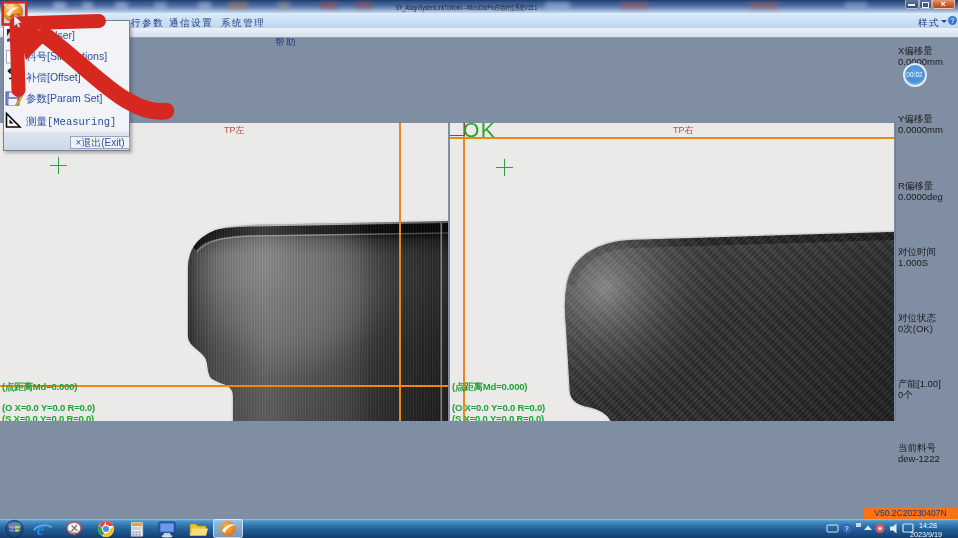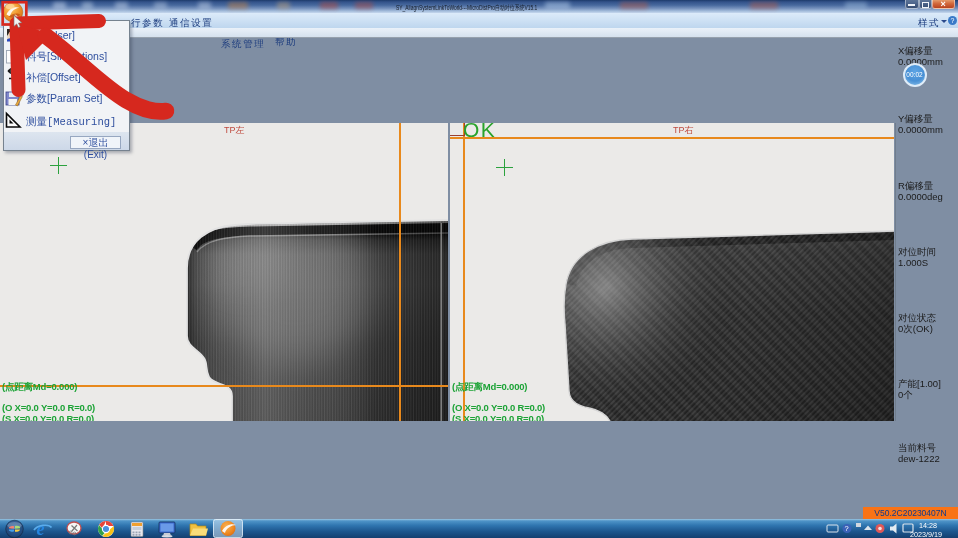--- a/index.html
+++ b/index.html
@@ -61,21 +61,21 @@
 <div class="capbtn" style="left:905px;width:14px;background:linear-gradient(rgba(120,140,170,.7),rgba(40,60,95,.8));"></div>
 <div class="capbtn" style="left:919px;width:13px;background:linear-gradient(rgba(120,140,170,.7),rgba(40,60,95,.8));"></div>
 <div class="capbtn" style="left:932px;width:23px;background:linear-gradient(#e49a6a 0%,#d2683c 45%,#b8431f 100%);"></div>
 <div style="position:absolute;left:908px;top:4px;width:7px;height:2px;background:#f0f4fa;"></div>
 <div style="position:absolute;left:922px;top:2px;width:5px;height:4px;border:1px solid #f0f4fa;"></div>
 <div style="position:absolute;left:940.5px;top:-1.5px;color:#fff;font-size:9px;font-weight:bold;">×</div>
 
 <div id="menubar"></div>
 <div class="mi" style="left:131px;">行参数</div>
 <div class="mi" style="left:169px;text-align:center;">通信设置</div>
-<div class="mi" style="left:221px;margin-top:21px;">系统管理</div>
+<div class="mi" style="left:221px;">系统管理</div>
 <div class="mi" style="left:275px;margin-top:19px;">帮助</div>
 <div class="mi" style="left:918px;">样式</div>
 <div style="position:absolute;left:941px;top:20px;width:0;height:0;border:3px solid transparent;border-top:3.5px solid #2a4a8c;"></div>
 <div style="position:absolute;left:948px;top:16px;width:9px;height:9px;border-radius:50%;background:#3a7ac8;color:#fff;font-size:7px;text-align:center;line-height:9px;">?</div>
 
 <div id="toolbar"></div>
 
 <div id="camL">
 <svg width="448" height="298" xmlns="http://www.w3.org/2000/svg">
 <defs>
@@ -283,21 +283,21 @@
 <text x="910" y="17.5" font-size="7.2" fill="#fff">2023/9/19</text>
 </svg>
 
 <div id="dropdown"></div>
 <div id="dfoot"></div>
 <div class="dtext" style="top:29px;">用户[User]</div>
 <div class="dtext" style="top:50px;">料号[Simulations]</div>
 <div class="dtext" style="top:71px;">补偿[Offset]</div>
 <div class="dtext" style="top:92px;">参数[Param Set]</div>
 <div class="dtext" style="top:115px;font-family:Liberation Mono, monospace;">测量[Measuring]</div>
-<div style="position:absolute;left:70px;top:135.5px;width:51px;height:13.5px;border:1px solid #97a7c0;background:#f0f4f9;box-sizing:border-box;font-size:10px;color:#2f4f9e;text-align:center;line-height:12px;">×退出(Exit)</div>
+<div style="position:absolute;left:70px;top:135.5px;width:60px;height:13.5px;border:1px solid #97a7c0;background:#f0f4f9;box-sizing:border-box;font-size:10px;color:#2f4f9e;text-align:center;line-height:12px;">×退出(Exit)</div>
 <svg id="dicons" style="position:absolute;left:0;top:0;pointer-events:none;" width="140" height="160" xmlns="http://www.w3.org/2000/svg">
 
 <rect x="7" y="29" width="10" height="12.5" fill="#e8d8c4"></rect>
 <path d="M7,29 L17,29 L17,35 C15,33.5 14.5,31 12,31 C9.5,31 9,33.5 7,36 Z" fill="#2a2420"></path>
 <circle cx="12" cy="34" r="2.8" fill="#e0b088"></circle>
 <path d="M7,41.5 L7,39.5 C9,37.5 15,37.5 17,39.5 L17,41.5 Z" fill="#2848c0"></path>
 
 <rect x="6.5" y="50.5" width="11.5" height="12.5" fill="#fdfdfd" stroke="#9aa4b2" stroke-width="0.9"></rect>
 
 <path d="M8,71 L16,71 M8,71 L11,68.7 M8,71 L11,73.3" stroke="#1a1a1a" stroke-width="1.5" fill="none"></path>

